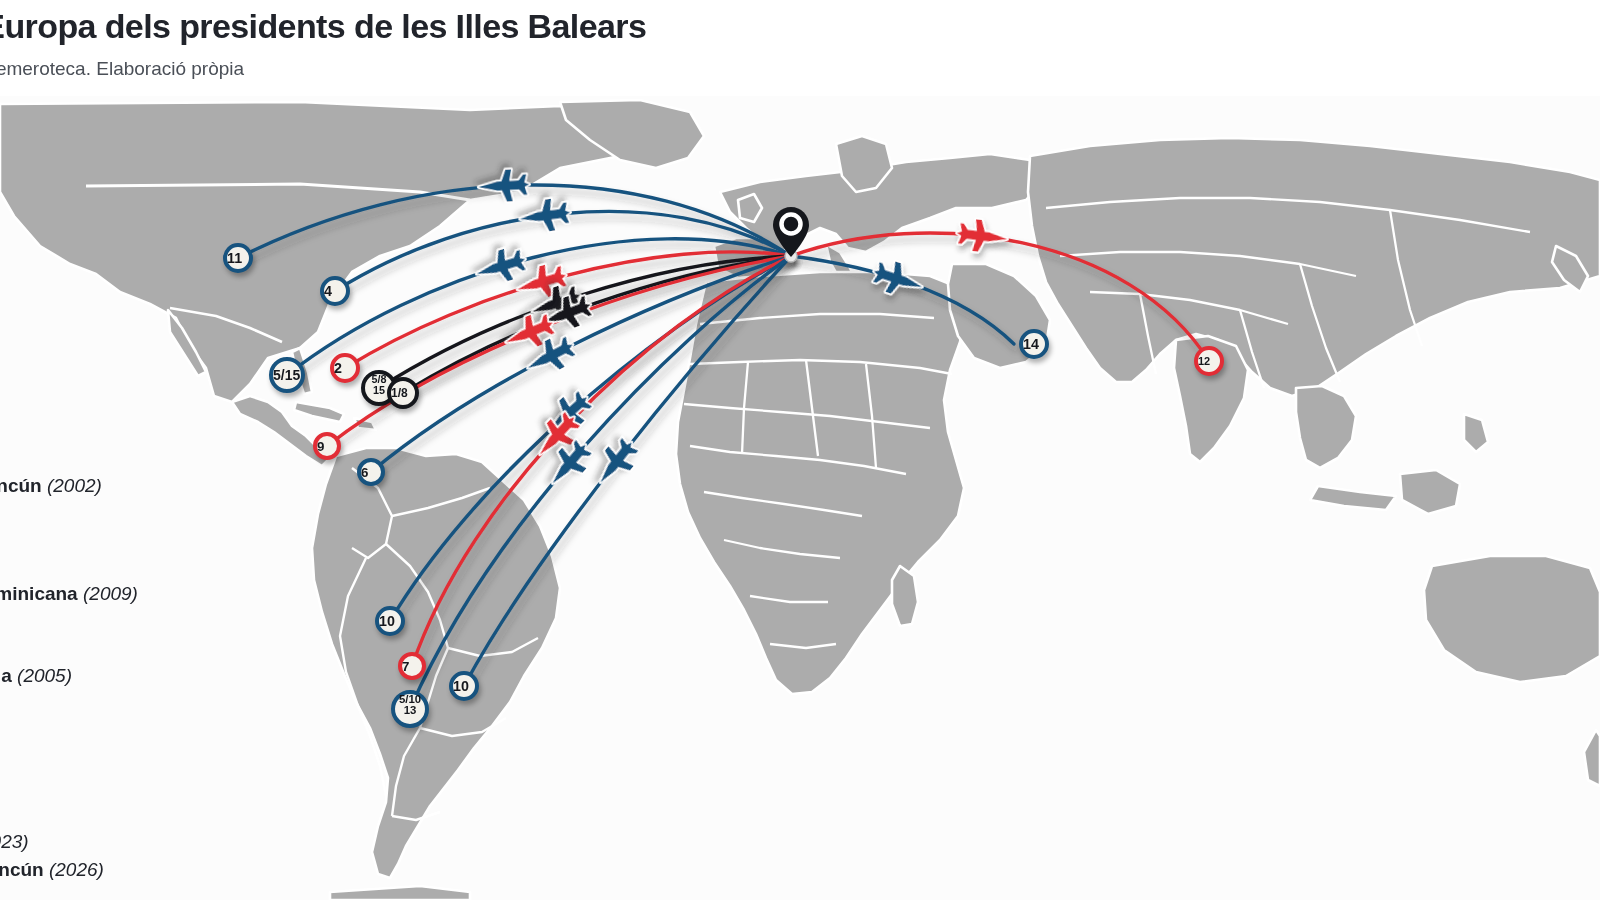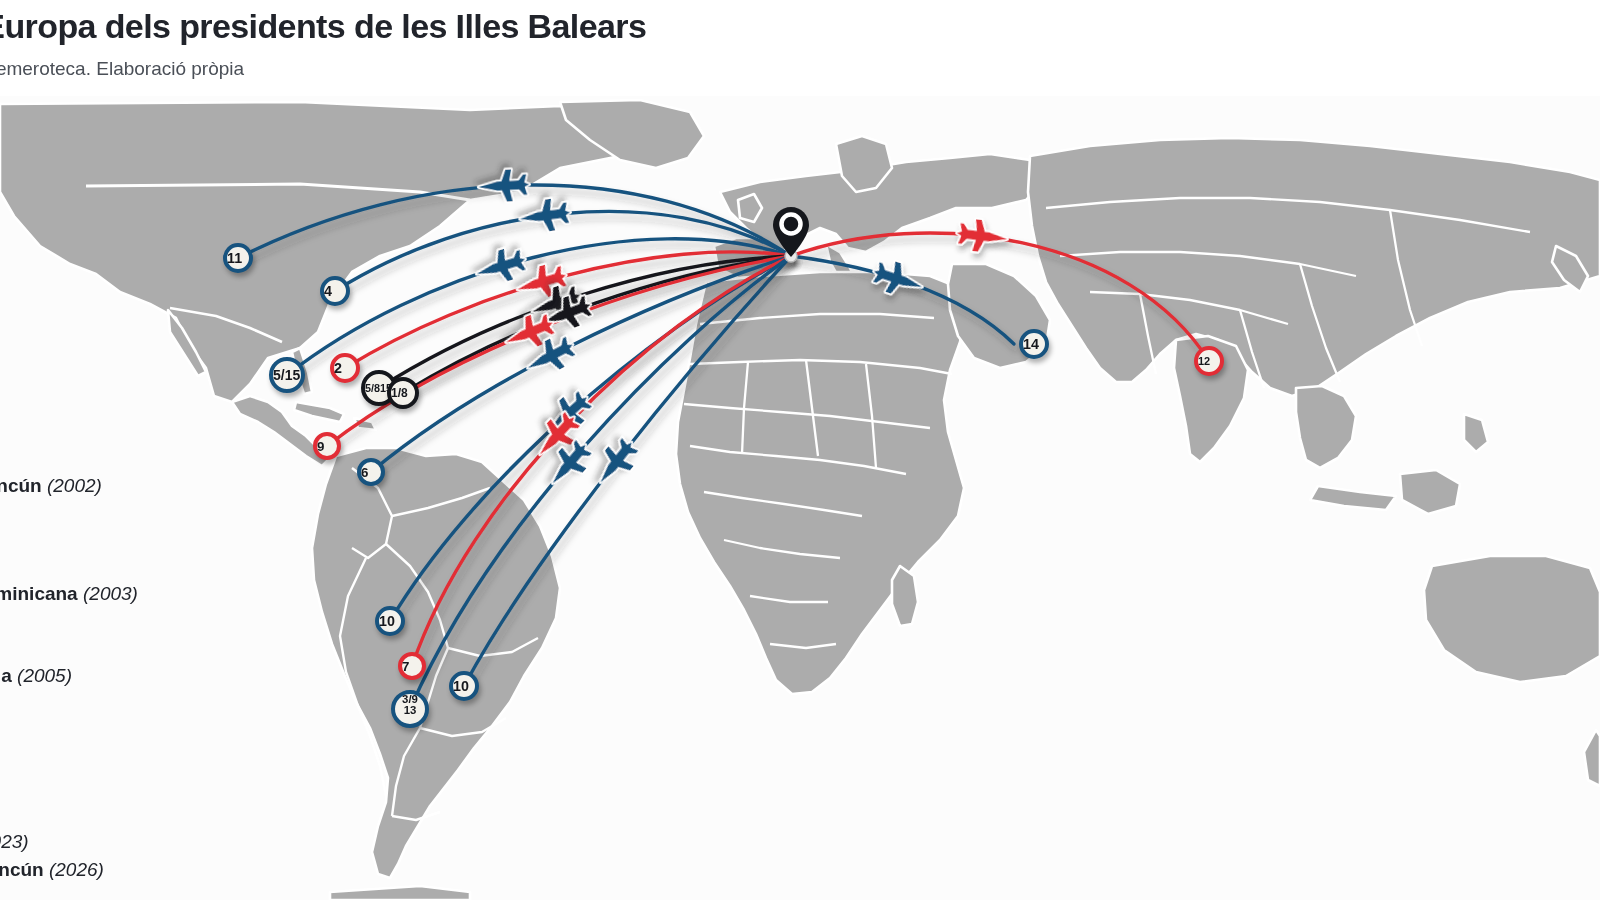--- a/index.html
+++ b/index.html
@@ -282,21 +282,21 @@
           <div class="dot" style="width: 36px; height: 36px; flex-direction: row; font-size: 14px;">
             <span class="">5/15</span>
           </div>
         </div>
         <div class="mk red" style="left: 330px; top: 257px;">
           <div class="dot" style="width: 30px; height: 30px; flex-direction: row; font-size: 14.3px;">
             <span class="">2</span>
           </div>
         </div>
         <div class="mk black" style="left: 361px; top: 274px;">
-          <div class="dot" style="width: 36px; height: 36px; flex-direction: row; font-size: 10.8px;">
+          <div class="dot" style="width: 36px; height: 36px; flex-direction: column; font-size: 10.8px;">
             <span class="l2">5/8</span>
             <span class="l2">15</span>
           </div>
         </div>
         <div class="mk black" style="left: 387px; top: 281px;">
           <div class="dot" style="width: 32px; height: 32px; flex-direction: row; font-size: 12px;">
             <span class="">1/8</span>
           </div>
         </div>
         <div class="mk red" style="left: 313px; top: 336px;">
@@ -319,40 +319,40 @@
             <span class="">7</span>
           </div>
         </div>
         <div class="mk blue" style="left: 449px; top: 575px;">
           <div class="dot" style="width: 30px; height: 30px; flex-direction: row; font-size: 14.3px;">
             <span class="">10</span>
           </div>
         </div>
         <div class="mk blue" style="left: 391px; top: 594px;">
           <div class="dot" style="width: 38px; height: 38px; flex-direction: column; font-size: 11.4px;">
-            <span class="l2">3/9</span>
+            <span class="l2">5/10</span>
             <span class="l2">13</span>
           </div>
         </div>
         <div class="mk blue" style="left: 999px; top: 233px; margin-left: 20px;">
           <div class="dot" style="width: 30px; height: 30px; flex-direction: row; font-size: 14.3px;">
             <span class="">14</span>
           </div>
         </div>
         <div class="mk red" style="left: 1194px; top: 250px;">
           <div class="dot" style="width: 30px; height: 30px; flex-direction: row; font-size: 11px;">
             <span class="">12</span>
           </div>
         </div>
       </div>
   </div>
 
   <div class="legend" id="legend">
       <div class="legend-item" style="top: 378px; left: -28px;"><span class="place">Cancún</span> <span class="yr">(2002)</span></div>
-      <div class="legend-item" style="top: 486px; left: -30px;"><span class="place">Dominicana</span> <span class="yr">(2003)</span></div>
+      <div class="legend-item" style="top: 486px; left: -30px;"><span class="place">Dominicana</span> <span class="yr">(2009)</span></div>
       <div class="legend-item" style="top: 568px; left: -22px;"><span class="place">tina</span> <span class="yr">(2005)</span></div>
       <div class="legend-item" style="top: 734px; left: -20px;"><span class="yr">2023)</span></div>
       <div class="legend-item" style="top: 762px; left: -26px;"><span class="place">Cancún</span> <span class="yr">(2026)</span></div>
     </div>
 
   <div class="hdr">
     <div class="hdr-title">l'Europa dels presidents de les Illes Balears</div>
     <div class="hdr-sub">n i hemeroteca. Elaboració pròpia</div>
   </div>
 

